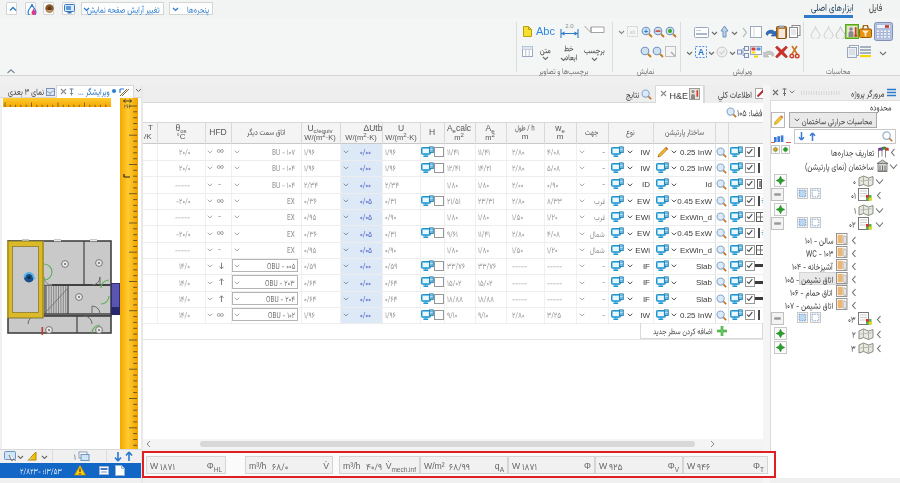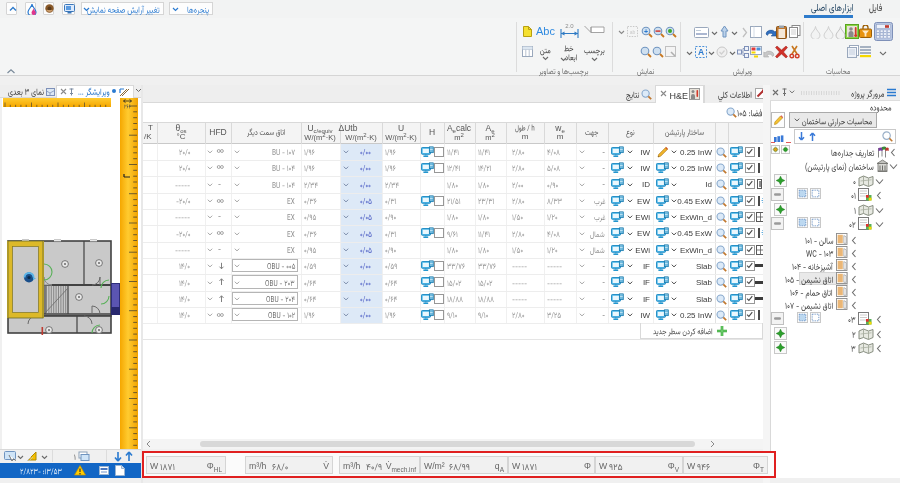--- a/index.html
+++ b/index.html
@@ -1391,21 +1391,21 @@
     <div style="position:absolute;left:148px;top:123px;font:normal 8px 'Liberation Sans',sans-serif;color:#555;white-space:nowrap;"><span style="position:relative">T</span></div>
     <div style="position:absolute;left:144px;top:132px;font:normal 8px 'Liberation Sans',sans-serif;color:#555;white-space:nowrap;">/K</div>
     <div style="position:absolute;left:181px;transform:translateX(-50%);top:123px;font:normal 8.5px 'Liberation Sans',sans-serif;color:#555;white-space:nowrap;">θ<span class="ss">os</span></div>
     <div style="position:absolute;left:181px;transform:translateX(-50%);top:132px;font:normal 8px 'Liberation Sans',sans-serif;color:#555;white-space:nowrap;">°C</div>
     <div style="position:absolute;left:218px;transform:translateX(-50%);top:127px;font:normal 8.5px 'Liberation Sans',sans-serif;color:#555;white-space:nowrap;">HFD</div>
     <svg style="position:absolute;left:246.8px;top:126.1px;overflow:visible" width="38.4" height="11.9">
       <use href="#s20" transform="translate(0,8.86) scale(6.396,8.2)" fill="#555"></use>
     </svg>
     <div style="position:absolute;left:320px;transform:translateX(-50%);top:123px;font:normal 8.5px 'Liberation Sans',sans-serif;color:#555;white-space:nowrap;">U<span class="ss">c/equiv</span></div>
     <div style="position:absolute;left:320px;transform:translateX(-50%);top:132px;font:normal 7.5px 'Liberation Sans',sans-serif;color:#555;white-space:nowrap;">W/(m<span class="sp">2</span>·K)</div>
-    <div style="position:absolute;left:348px;transform:translateX(-50%);top:123px;font:normal 8.5px 'Liberation Sans',sans-serif;color:#555;white-space:nowrap;">ΔUtb</div>
+    <div style="position:absolute;left:373px;transform:translateX(-50%);top:123px;font:normal 8.5px 'Liberation Sans',sans-serif;color:#555;white-space:nowrap;">ΔUtb</div>
     <div style="position:absolute;left:361px;transform:translateX(-50%);top:132px;font:normal 7.5px 'Liberation Sans',sans-serif;color:#555;white-space:nowrap;">W/(m<span class="sp">2</span>·K)</div>
     <div style="position:absolute;left:401px;transform:translateX(-50%);top:123px;font:normal 8.5px 'Liberation Sans',sans-serif;color:#555;white-space:nowrap;">U</div>
     <div style="position:absolute;left:401px;transform:translateX(-50%);top:132px;font:normal 7.5px 'Liberation Sans',sans-serif;color:#555;white-space:nowrap;">W/(m<span class="sp">2</span>·K)</div>
     <div style="position:absolute;left:432px;transform:translateX(-50%);top:127px;font:normal 8.5px 'Liberation Sans',sans-serif;color:#555;white-space:nowrap;">H</div>
     <div style="position:absolute;left:459px;transform:translateX(-50%);top:123px;font:normal 8.5px 'Liberation Sans',sans-serif;color:#555;white-space:nowrap;">A<span class="ss">e</span>calc</div>
     <div style="position:absolute;left:459px;transform:translateX(-50%);top:132px;font:normal 7.5px 'Liberation Sans',sans-serif;color:#555;white-space:nowrap;">m<span class="sp">2</span></div>
     <div style="position:absolute;left:490px;transform:translateX(-50%);top:123px;font:normal 8.5px 'Liberation Sans',sans-serif;color:#555;white-space:nowrap;">A<span class="ss">e</span></div>
     <div style="position:absolute;left:490px;transform:translateX(-50%);top:132px;font:normal 7.5px 'Liberation Sans',sans-serif;color:#555;white-space:nowrap;">m<span class="sp">2</span></div>
     <svg style="position:absolute;left:515.2px;top:121.6px;overflow:visible" width="19.7" height="11.3">
       <use href="#s21" transform="translate(0,8.42) scale(6.084,7.8)" fill="#555"></use>

